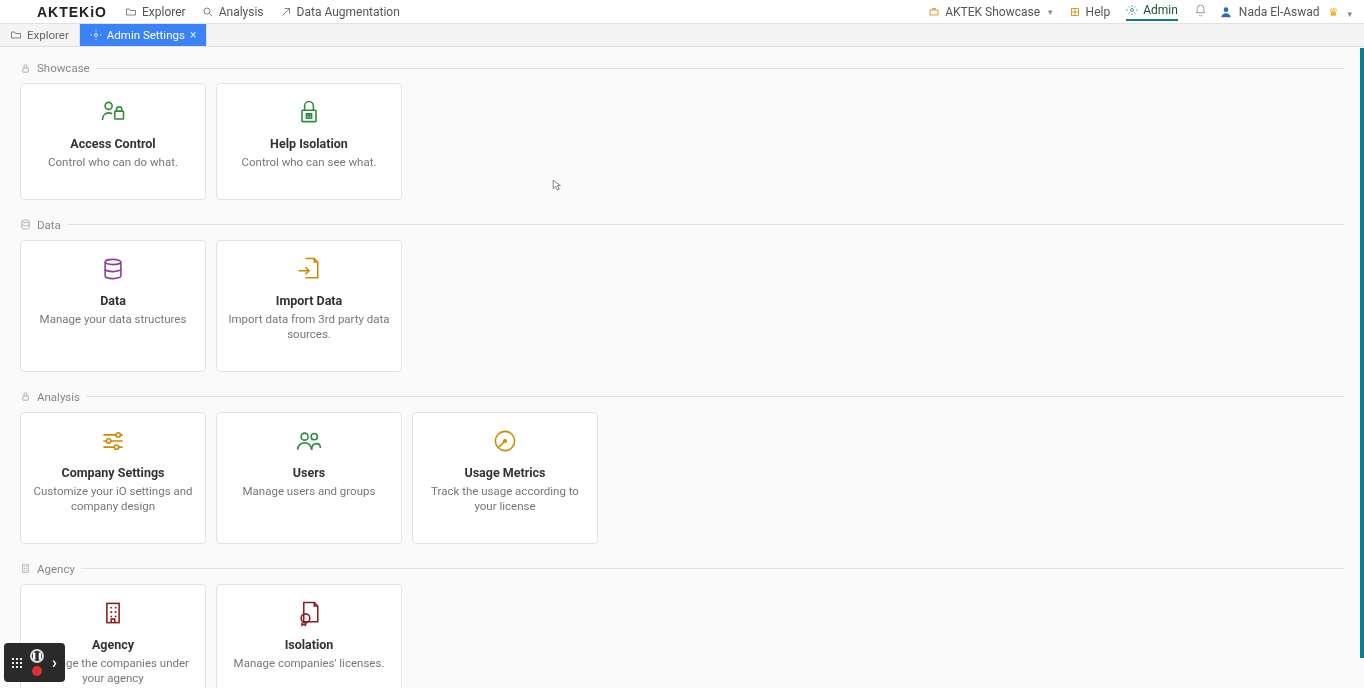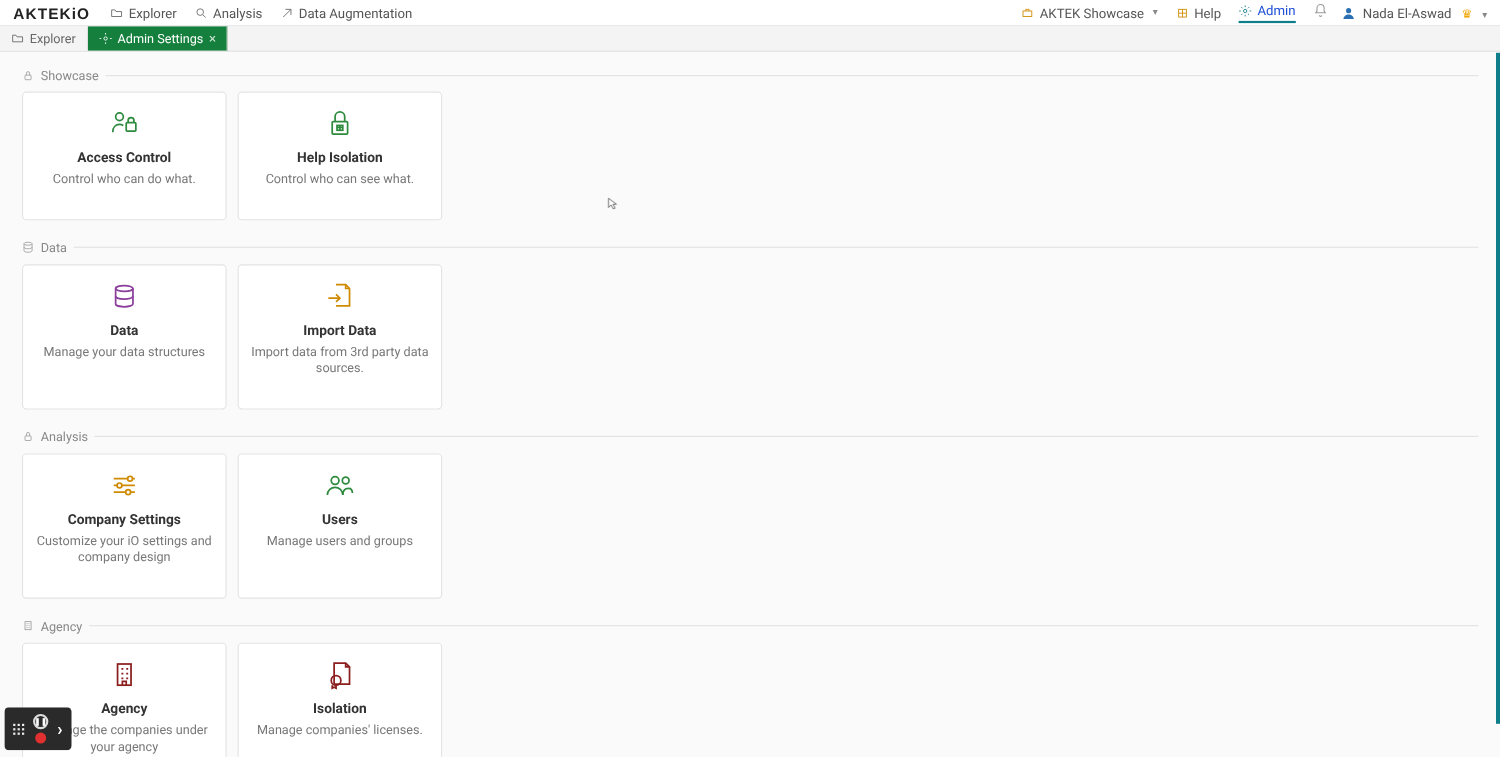--- a/index.html
+++ b/index.html
@@ -17,23 +17,23 @@
   .topbar {
     display: flex;
     align-items: center;
     height: 24px;
     padding: 0 12px;
     background: #fff;
     border-bottom: 1px solid #e0e0e0;
     font-size: 12px;
     color: #555;
   }
-  .logo { font-weight: 800; letter-spacing: 1px; font-size: 14px; margin-right: 18px; color: #222; font-family: Arial, sans-serif; }
+  .logo { font-weight: 800; letter-spacing: 1px; font-size: 14px; margin-right: 18px; color: #222; font-family: Arial, sans-serif; margin-left: 25px; }
   .nav-item { display: inline-flex; align-items: center; gap: 5px; margin-right: 16px; cursor: pointer; color: #555; }
-  .nav-item.active { color: #1d4ed8; border-bottom: 2px solid #0d7e8a; padding-bottom: 2px; }
+  .nav-item.active { color: #14532d; border-bottom: 2px solid #0d7e8a; padding-bottom: 2px; }
   .spacer { flex: 1; }
   .dd-caret { font-size: 9px; margin-left: 3px; color: #888; }
   .bell { font-size: 13px; color: #888; margin-right: 12px; cursor: pointer; }
   .user-chip { display: inline-flex; align-items: flex-end; gap: 6px; cursor: pointer; }
   .avatar-ico { width: 14px; height: 14px; fill: #2b6fb3; }
   .crown { color: #f0a500; font-size: 11px; margin-left: 3px; }
 
   
   .tabbar {
     display: flex;
@@ -46,21 +46,21 @@
   .tab {
     display: flex;
     align-items: center;
     gap: 5px;
     padding: 0 10px;
     border-right: 1px solid #e0e0e0;
     cursor: pointer;
     color: #666;
     background: #f4f4f4;
   }
-  .tab.active { background: #15803d; color: #fff; }
+  .tab.active { background: #3b82f6; color: #fff; }
   .tab .close { font-size: 12px; opacity: .8; cursor: pointer; }
 
   
   .main {
     position: absolute;
     top: 47px;
     left: 0; right: 0; bottom: 0;
     overflow-y: auto;
     padding: 14px 20px 30px 20px;
   }
@@ -304,20 +304,29 @@
     <div class="card">
       <svg class="ico" viewBox="0 0 32 32" fill="none" stroke="#2e8b3e" stroke-width="1.8">
         <circle cx="11" cy="11" r="4"></circle>
           <circle cx="22" cy="11" r="3.5"></circle>
           <path d="M3 26c0-5 4-8 8-8s8 3 8 8"></path>
           <path d="M19 26c0-4 2-7 6-7 3 0 4 2 4 5"></path>
       </svg>
       <div class="title">Users</div>
       <div class="desc">Manage users and groups</div>
     </div>
+    <div class="card">
+      <svg class="ico" viewBox="0 0 32 32" fill="none" stroke="#d08a00" stroke-width="1.8">
+        <circle cx="16" cy="16" r="11"></circle>
+          <path d="M16 16L9 23"></path>
+          <circle cx="16" cy="16" r="1.5" fill="#d08a00"></circle>
+      </svg>
+      <div class="title">Usage Metrics</div>
+      <div class="desc">Track the usage according to your license</div>
+    </div>
   </div>
 
   <div class="section-header">
     <svg viewBox="0 0 24 24">
         <rect x="6" y="4" width="12" height="16"></rect>
         <path d="M9 8h2M13 8h2M9 12h2M13 12h2M9 16h2M13 16h2"></path>
       </svg>
     <span>Agency</span>
     <span class="line"></span>
   </div>

